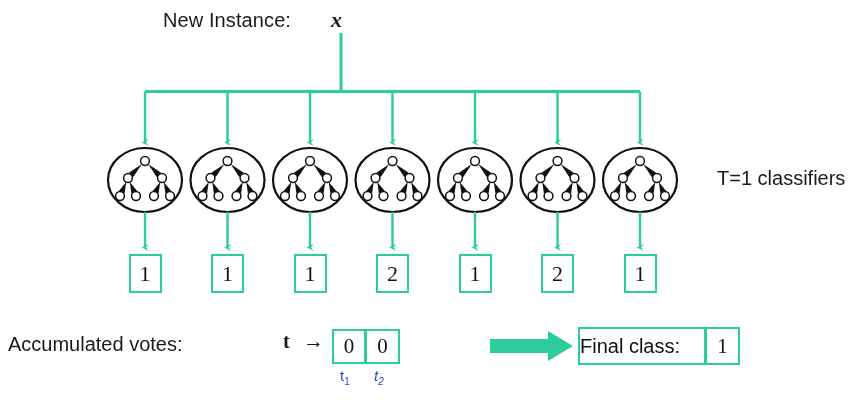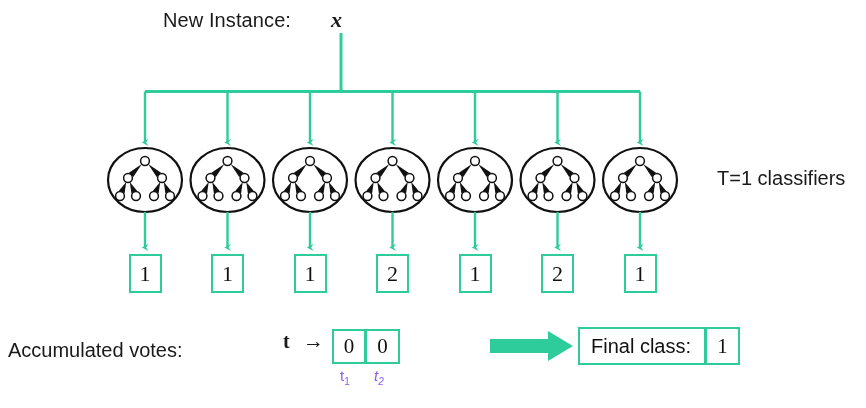--- a/index.html
+++ b/index.html
@@ -18,21 +18,21 @@
     left:163px;top:9px;font-size:20px;letter-spacing:.1px;
   }
   #instance-symbol{
     left:331px;top:7px;font-family:"Liberation Serif", serif;
     font-size:22px;font-weight:bold;font-style:italic;
   }
   #classifiers-count-label{
     left:717px;top:167px;font-size:20px;
   }
   #accumulated-votes-label{
-    left:8px;top:333px;font-size:20px;margin-top:6px;
+    left:8px;top:333px;font-size:20px;
   }
   #votes-vector-symbol{
     left:283px;top:330px;font-size:20px;font-weight:bold;
     font-family:"Liberation Serif", serif;
   }
   #votes-arrow-glyph{
     left:303px;top:329px;font-size:21px;font-weight:bold;
   }
 
   
@@ -42,31 +42,31 @@
     display:flex;align-items:center;justify-content:center;
     font-family:"Liberation Serif", serif;color:#111;
   }
   .vote-box{width:33px;height:39px;font-size:22px;}
 
   .tally-cell{width:34px;height:35px;font-size:21px;}
   #tally-cell-0{left:332px;top:329px;}
   #tally-cell-1{left:366px;top:329px;border-left-width:1px;}
 
   .tally-sub{
-    position:absolute;font-size:15px;color:#8b5cf6;
+    position:absolute;font-size:15px;color:#1d4ed8;
     font-family:"Liberation Sans", sans-serif;
   }
   #tally-sub-0{left:340px;top:367px;}
   #tally-sub-1{left:374px;top:367px;font-style:italic;}
   .tally-sub sub{font-size:10px;}
 
   #final-class-box{
     position:absolute;left:578px;top:327px;width:128px;height:38px;
     box-sizing:border-box;border:2px solid #2ECC9B;background:#fff;
-    display:flex;align-items:center;padding-left:11px;
+    display:flex;align-items:center;
     font-family:"Liberation Sans", sans-serif;font-size:20px;color:#111;
   }
   #final-class-value{
     position:absolute;left:706px;top:327px;width:34px;height:38px;
     box-sizing:border-box;border:2px solid #2ECC9B;border-left-width:1px;
     background:#fff;display:flex;align-items:center;justify-content:center;
     font-family:"Liberation Serif", serif;font-size:21px;color:#111;
   }
 </style>
 </head>

